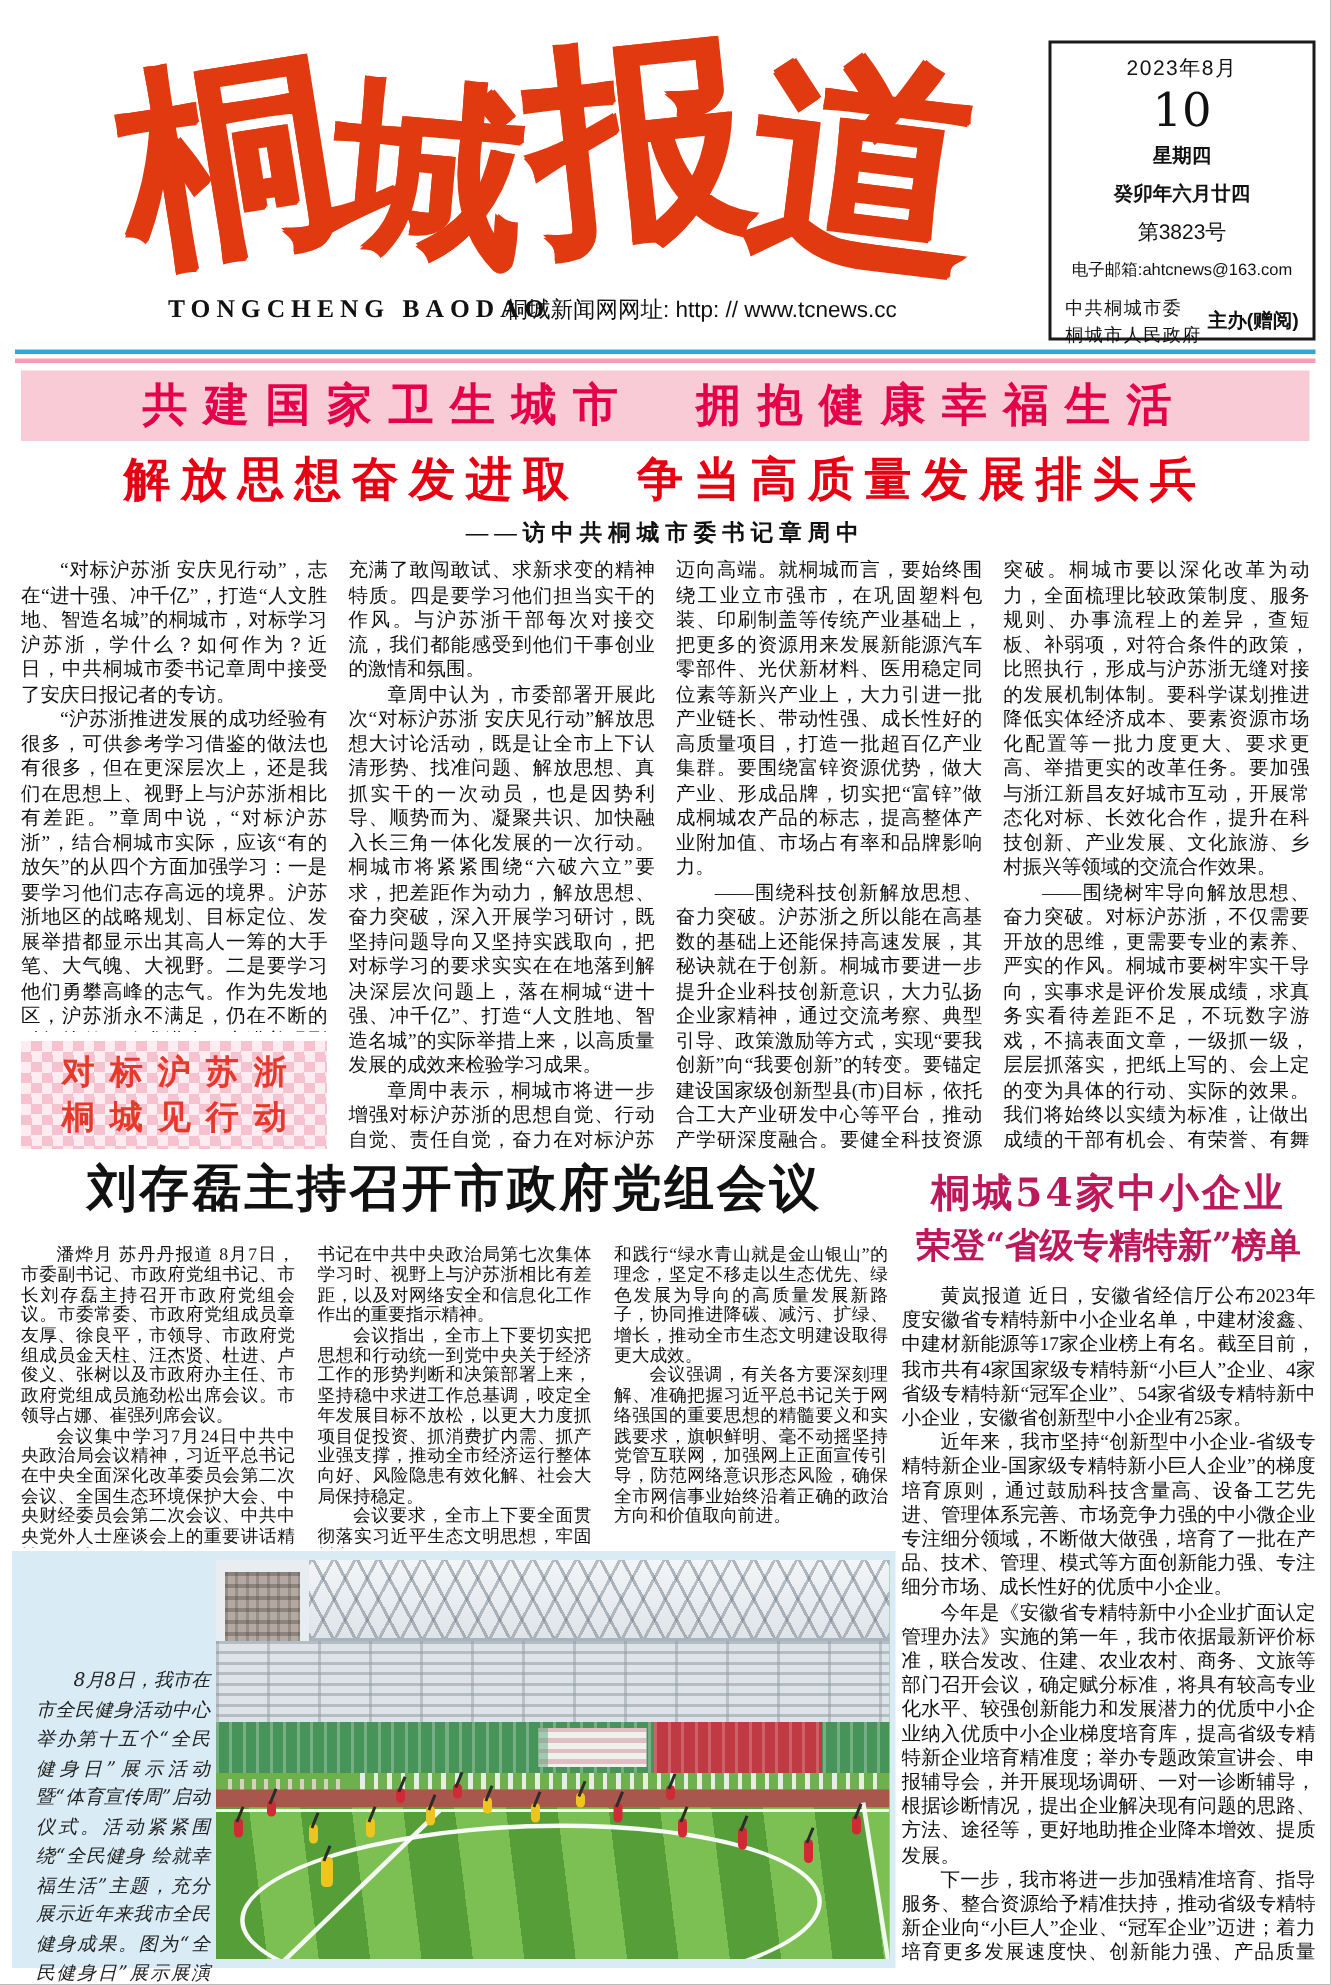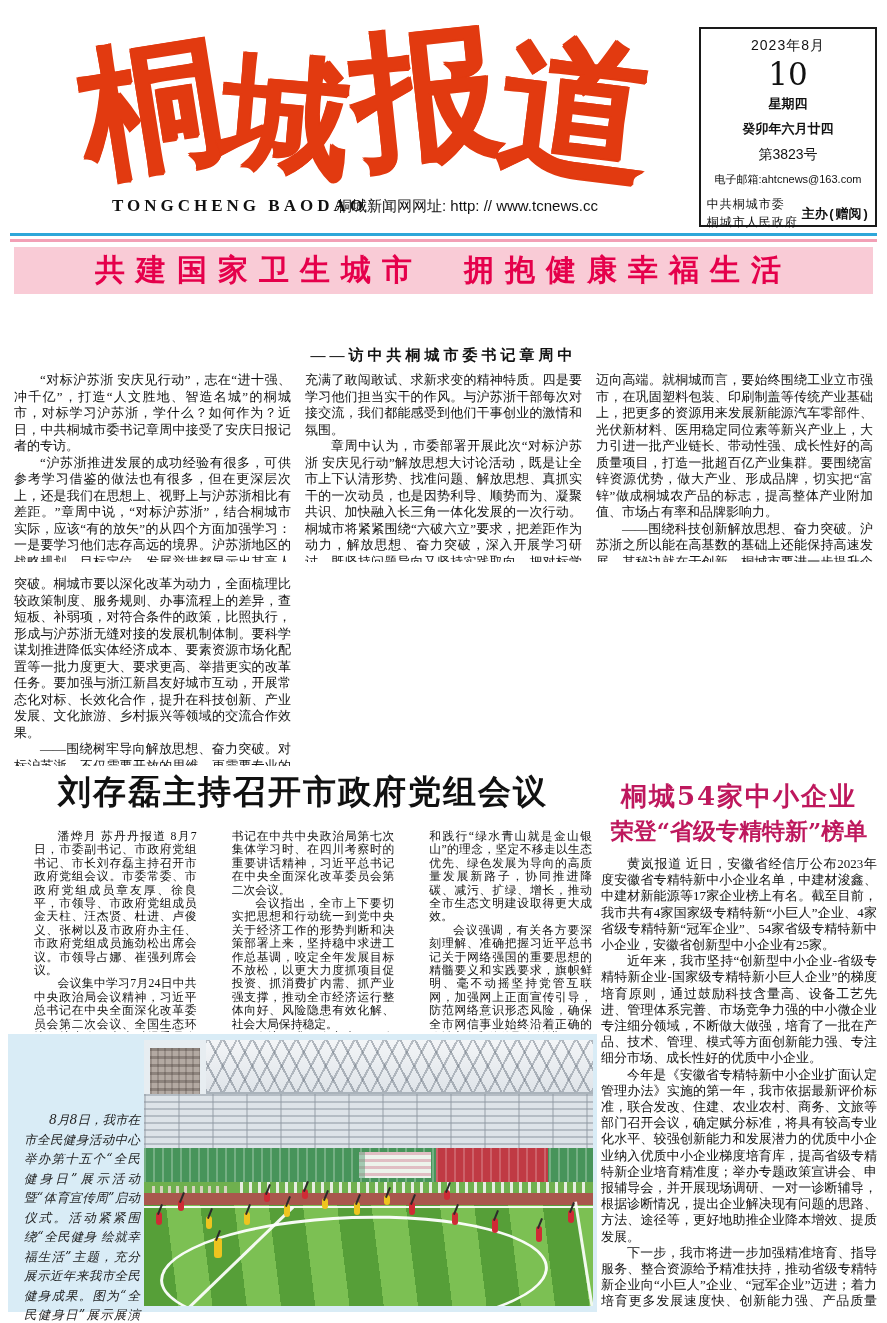--- a/index.html
+++ b/index.html
@@ -18,53 +18,53 @@
   .mast-site{position:absolute;left:337px;top:197px;font-size:15px;font-family:"Liberation Sans","DejaVu Sans",sans-serif;}
 
   .datebox{position:absolute;left:699px;top:27px;width:178px;height:200px;border:2px solid #1a1a1a;box-sizing:border-box;
            display:flex;flex-direction:column;align-items:center;padding-top:8px;font-family:"Liberation Sans","DejaVu Sans",sans-serif;}
   .db-ym{font-size:14px;letter-spacing:1px;}
   .db-day{font-size:31px;font-family:"DejaVu Serif",serif;line-height:1.1;margin-top:2px;}
   .db-week{font-size:13px;font-weight:900;margin-top:4px;}
   .db-lunar{font-size:13px;font-weight:900;margin-top:7px;}
   .db-issue{font-size:14px;margin-top:8px;}
   .db-email{font-size:11px;margin-top:8px;}
-  .db-bottom{display:flex;align-items:center;gap:4px;margin-top:9px;font-family:Liberation Mono, monospace;}
+  .db-bottom{display:flex;align-items:center;gap:4px;margin-top:9px;}
   .db-orgs{font-size:12px;line-height:1.5;letter-spacing:1px;text-align:left;}
   .db-pub{font-size:13px;font-weight:700;text-align:center;}
 
   
   .rule-blue{position:absolute;left:10px;top:233px;width:867px;height:3px;background:#2ea7d9;}
   .rule-pink{position:absolute;left:10px;top:239px;width:867px;height:3px;background:#f2a0b6;}
 
   
   .banner{position:absolute;left:14px;top:247px;width:859px;height:47px;background:#f9cbd6;
           display:flex;align-items:center;justify-content:center;}
   .banner span{font-family:Liberation Mono, monospace;font-weight:900;font-size:30px;color:#e5004b;letter-spacing:11px;white-space:nowrap;}
 
   
   .lead-headline{position:absolute;left:0;top:299px;width:887px;text-align:center;margin:0;
                  font-size:31px;font-weight:900;color:#e60012;letter-spacing:7px;font-family:"DejaVu Serif",serif;white-space:nowrap;}
   .lead-sub{position:absolute;left:0;top:346px;width:887px;text-align:center;font-size:15px;letter-spacing:4px;font-weight:700;}
-  .lead-cols{position:absolute;left:14px;top:372px;width:859px;height:394px;display:grid;grid-template-columns:repeat(3,1fr);gap:14px;overflow:hidden;}
+  .lead-cols{position:absolute;left:14px;top:372px;width:859px;height:394px;display:grid;grid-template-columns:repeat(4,1fr);gap:14px;overflow:hidden;}
   .col{overflow:hidden;font-size:13px;line-height:16.5px;text-align:justify;}
   .col .paras{overflow:hidden;}
   .para{margin:0;text-indent:2em;}
   .para.cont{text-indent:0;}
   .col1wrap{display:flex;flex-direction:column;height:100%;}
   .col1wrap .paras{flex:0 0 auto;max-height:316px;}
-  .slogan-box{margin-top:auto;height:72px;display:flex;flex-direction:column;align-items:center;justify-content:space-between;gap:4px;
+  .slogan-box{margin-top:auto;height:72px;display:flex;flex-direction:column;align-items:center;justify-content:center;gap:4px;
               background:repeating-conic-gradient(#f6c2cf 0 90deg,#fdecf1 0 180deg) 0 0/14px 14px;}
   .slogan-box div{font-family:"Liberation Sans","DejaVu Sans",sans-serif;font-weight:900;font-size:22px;color:#e5392b;letter-spacing:10px;line-height:1.2;white-space:nowrap;text-indent:10px;}
 
   
   .gov-headline{position:absolute;left:14px;top:770px;width:578px;margin:0;text-align:center;
                 font-size:33px;font-weight:900;font-family:"DejaVu Serif",serif;letter-spacing:2px;white-space:nowrap;}
   .gov-cols{position:absolute;left:14px;top:830px;width:578px;height:202px;display:grid;grid-template-columns:repeat(3,1fr);gap:15px;overflow:hidden;}
-  .gov-cols .col{font-size:11.8px;line-height:13.4px;margin-left:20px;}
+  .gov-cols .col{font-size:11.8px;line-height:13.4px;}
 
   
   .photo-section{position:absolute;left:8px;top:1034px;width:589px;height:278px;background:#d9ecf6;}
   .caption{position:absolute;left:16px;top:76px;width:116px;font-size:12.5px;line-height:19.5px;text-align:justify;
            font-style:italic;font-family:"DejaVu Serif",serif;color:#222;}
   .caption p{margin:0;text-indent:2em;}
   .photo{position:absolute;left:136px;top:6px;width:449px;height:266px;overflow:hidden;background:#6fb04e;}
   .ph-sky{position:absolute;left:0;top:0;width:70px;height:54px;background:#e7edf1;}
   .ph-building{position:absolute;left:6px;top:8px;width:50px;height:60px;background:#b3a9a2;
      background-image:repeating-linear-gradient(180deg,rgba(70,60,55,.35) 0 3px,rgba(0,0,0,0) 3px 8px),
@@ -139,20 +139,21 @@
     </div>
   </div>
 
   <div class="rule-blue"></div>
   <div class="rule-pink"></div>
 
   <div class="banner">
     <span>共建国家卫生城市　拥抱健康幸福生活</span>
   </div>
 
+  <h1 class="lead-headline">解放思想奋发进取　争当高质量发展排头兵</h1>
   <div class="lead-sub">——访中共桐城市委书记章周中</div>
 
   <section class="lead-cols">
     <div class="col col1wrap">
       <div class="paras">
           <p class="para">“对标沪苏浙 安庆见行动”，志在“进十强、冲千亿”，打造“人文胜地、智造名城”的桐城市，对标学习沪苏浙，学什么？如何作为？近日，中共桐城市委书记章周中接受了安庆日报记者的专访。</p>
           <p class="para">“沪苏浙推进发展的成功经验有很多，可供参考学习借鉴的做法也有很多，但在更深层次上，还是我们在思想上、视野上与沪苏浙相比有差距。”章周中说，“对标沪苏浙”，结合桐城市实际，应该“有的放矢”的从四个方面加强学习：一是要学习他们志存高远的境界。沪苏浙地区的战略规划、目标定位、发展举措都显示出其高人一筹的大手笔、大气魄、大视野。二是要学习他们勇攀高峰的志气。作为先发地区，沪苏浙永不满足，仍在不断的对标找差、追求进步，充满着强烈的忧患意识和进取精神。三是要学习他们改革创新的意识。沪苏浙地区始终将改革创新作为第一动力，他们的身上</p>
         </div>
       <div class="slogan-box">
         <div>对标沪苏浙</div>
@@ -183,21 +184,21 @@
   <h2 class="gov-headline">刘存磊主持召开市政府党组会议</h2>
   <section class="gov-cols">
     <div class="col">
         <div class="paras">
           <p class="para">潘烨月 苏丹丹报道  8月7日，市委副书记、市政府党组书记、市长刘存磊主持召开市政府党组会议。市委常委、市政府党组成员章友厚、徐良平，市领导、市政府党组成员金天柱、汪杰贤、杜进、卢俊义、张树以及市政府办主任、市政府党组成员施劲松出席会议。市领导占娜、崔强列席会议。</p>
           <p class="para">会议集中学习7月24日中共中央政治局会议精神，习近平总书记在中央全面深化改革委员会第二次会议、全国生态环境保护大会、中央财经委员会第二次会议、中共中央党外人士座谈会上的重要讲话精神，习近平总</p>
         </div>
       </div>
     <div class="col">
         <div class="paras">
-          <p class="para cont">书记在中共中央政治局第七次集体学习时、在四川考察时的重要讲话精神，习近平总书记在中央全面深化改革委员会第二次会议。</p>
+          <p class="para cont">书记在中共中央政治局第七次集体学习时、视野上与沪苏浙相比有差距，以及对网络安全和信息化工作作出的重要指示精神。</p>
           <p class="para">会议指出，全市上下要切实把思想和行动统一到党中央关于经济工作的形势判断和决策部署上来，坚持稳中求进工作总基调，咬定全年发展目标不放松，以更大力度抓项目促投资、抓消费扩内需、抓产业强支撑，推动全市经济运行整体向好、风险隐患有效化解、社会大局保持稳定。</p>
           <p class="para">会议要求，全市上下要全面贯彻落实习近平生态文明思想，牢固树立</p>
         </div>
       </div>
     <div class="col">
         <div class="paras">
           <p class="para cont">和践行“绿水青山就是金山银山”的理念，坚定不移走以生态优先、绿色发展为导向的高质量发展新路子，协同推进降碳、减污、扩绿、增长，推动全市生态文明建设取得更大成效。</p>
           <p class="para">会议强调，有关各方要深刻理解、准确把握习近平总书记关于网络强国的重要思想的精髓要义和实践要求，旗帜鲜明、毫不动摇坚持党管互联网，加强网上正面宣传引导，防范网络意识形态风险，确保全市网信事业始终沿着正确的政治方向和价值取向前进。</p>
         </div>
       </div>

